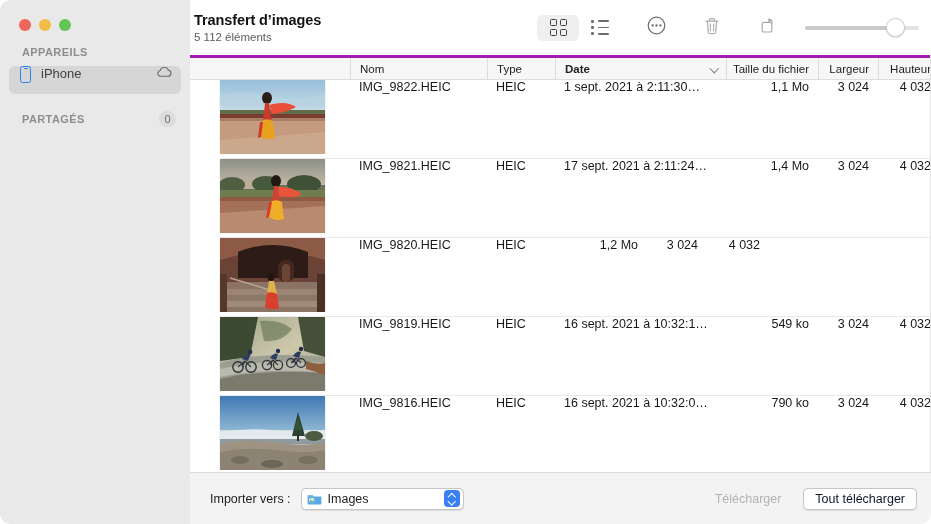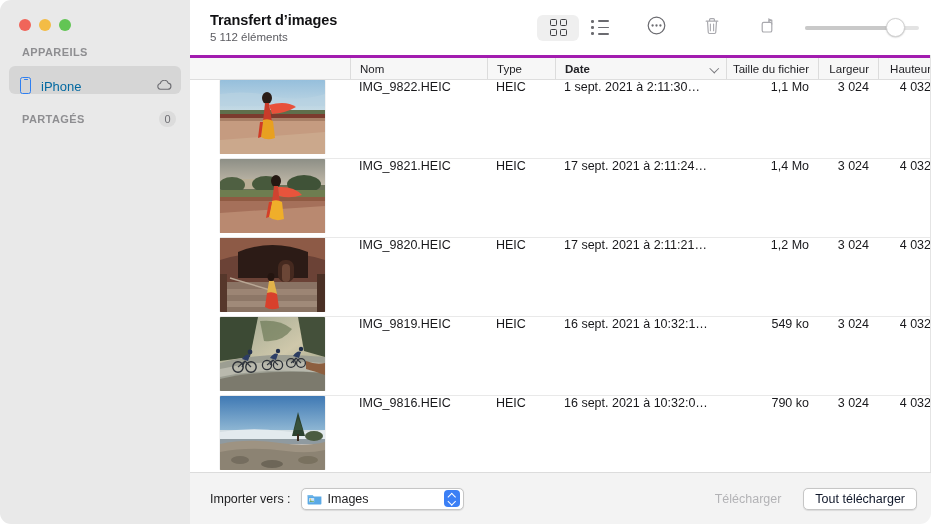--- a/index.html
+++ b/index.html
@@ -81,25 +81,25 @@
     text-align: center;
     padding: 0 5px;
     box-sizing: border-box;
   }
 
   .sb-item {
     margin: 5px 9px 0 9px;
     height: 28px;
     border-radius: 6px;
     display: flex;
-    align-items: flex-end;
+    align-items: flex-start;
     padding: 0 9px 0 11px;
     box-sizing: border-box;
     font-size: 13px;
-    color: #0369a1;
+    color: #404040;
     gap: 10px;
   }
   .sb-item.selected { background: #d6d6d6; }
   .sb-item-label { flex: 1; }
 
   .iphone-icon {
     width: 11px;
     height: 17px;
     border: 1.4px solid #2f7ff0;
     border-radius: 2.5px;
@@ -132,21 +132,21 @@
 
   
   #toolbar {
     height: 55px;
     flex: 0 0 55px;
     background: #ffffff;
     display: flex;
     align-items: center;
     position: relative;
     box-sizing: border-box;
-    padding-left: 20px;
+    padding-left: 4px;
   }
   #titlebox {
     display: flex;
     flex-direction: column;
     justify-content: center;
     line-height: 1.25;
   }
   #app-title {
     font-size: 14.5px;
     font-weight: bold;
@@ -680,21 +680,20 @@
               <rect x="97" y="36" width="8" height="38" fill="#4a3025"></rect>
               <path d="M10 40 L50 52" stroke="#b9a795" stroke-width="1.4" fill="none"></path>
               <ellipse cx="51" cy="39" rx="3.4" ry="4" fill="#241510"></ellipse>
               <path d="M49 43 L54 43 L57 56 L47 56 Z" fill="#e2b24a"></path>
               <path d="M47 55 Q52 53 57 56 L59 70 Q51 73 45 69 Z" fill="#d8402c"></path>
             </svg>
           </div>
         </div>
         <div class="cell text col-name">IMG_9820.HEIC</div>
         <div class="cell text col-type">HEIC</div>
-        <div class="cell text col-date">17 sept. 2021 à 2:11:21…</div>
         <div class="cell numeric col-size">1,2 Mo</div>
         <div class="cell numeric col-width">3 024</div>
         <div class="cell numeric col-height">4 032</div>
         <div class="cell col-pad"></div>
       </div>
 
       <div class="row">
         <div class="cell thumb-cell">
           <div class="thumb">
             <svg viewBox="0 0 105 74" preserveAspectRatio="none" aria-hidden="true">

